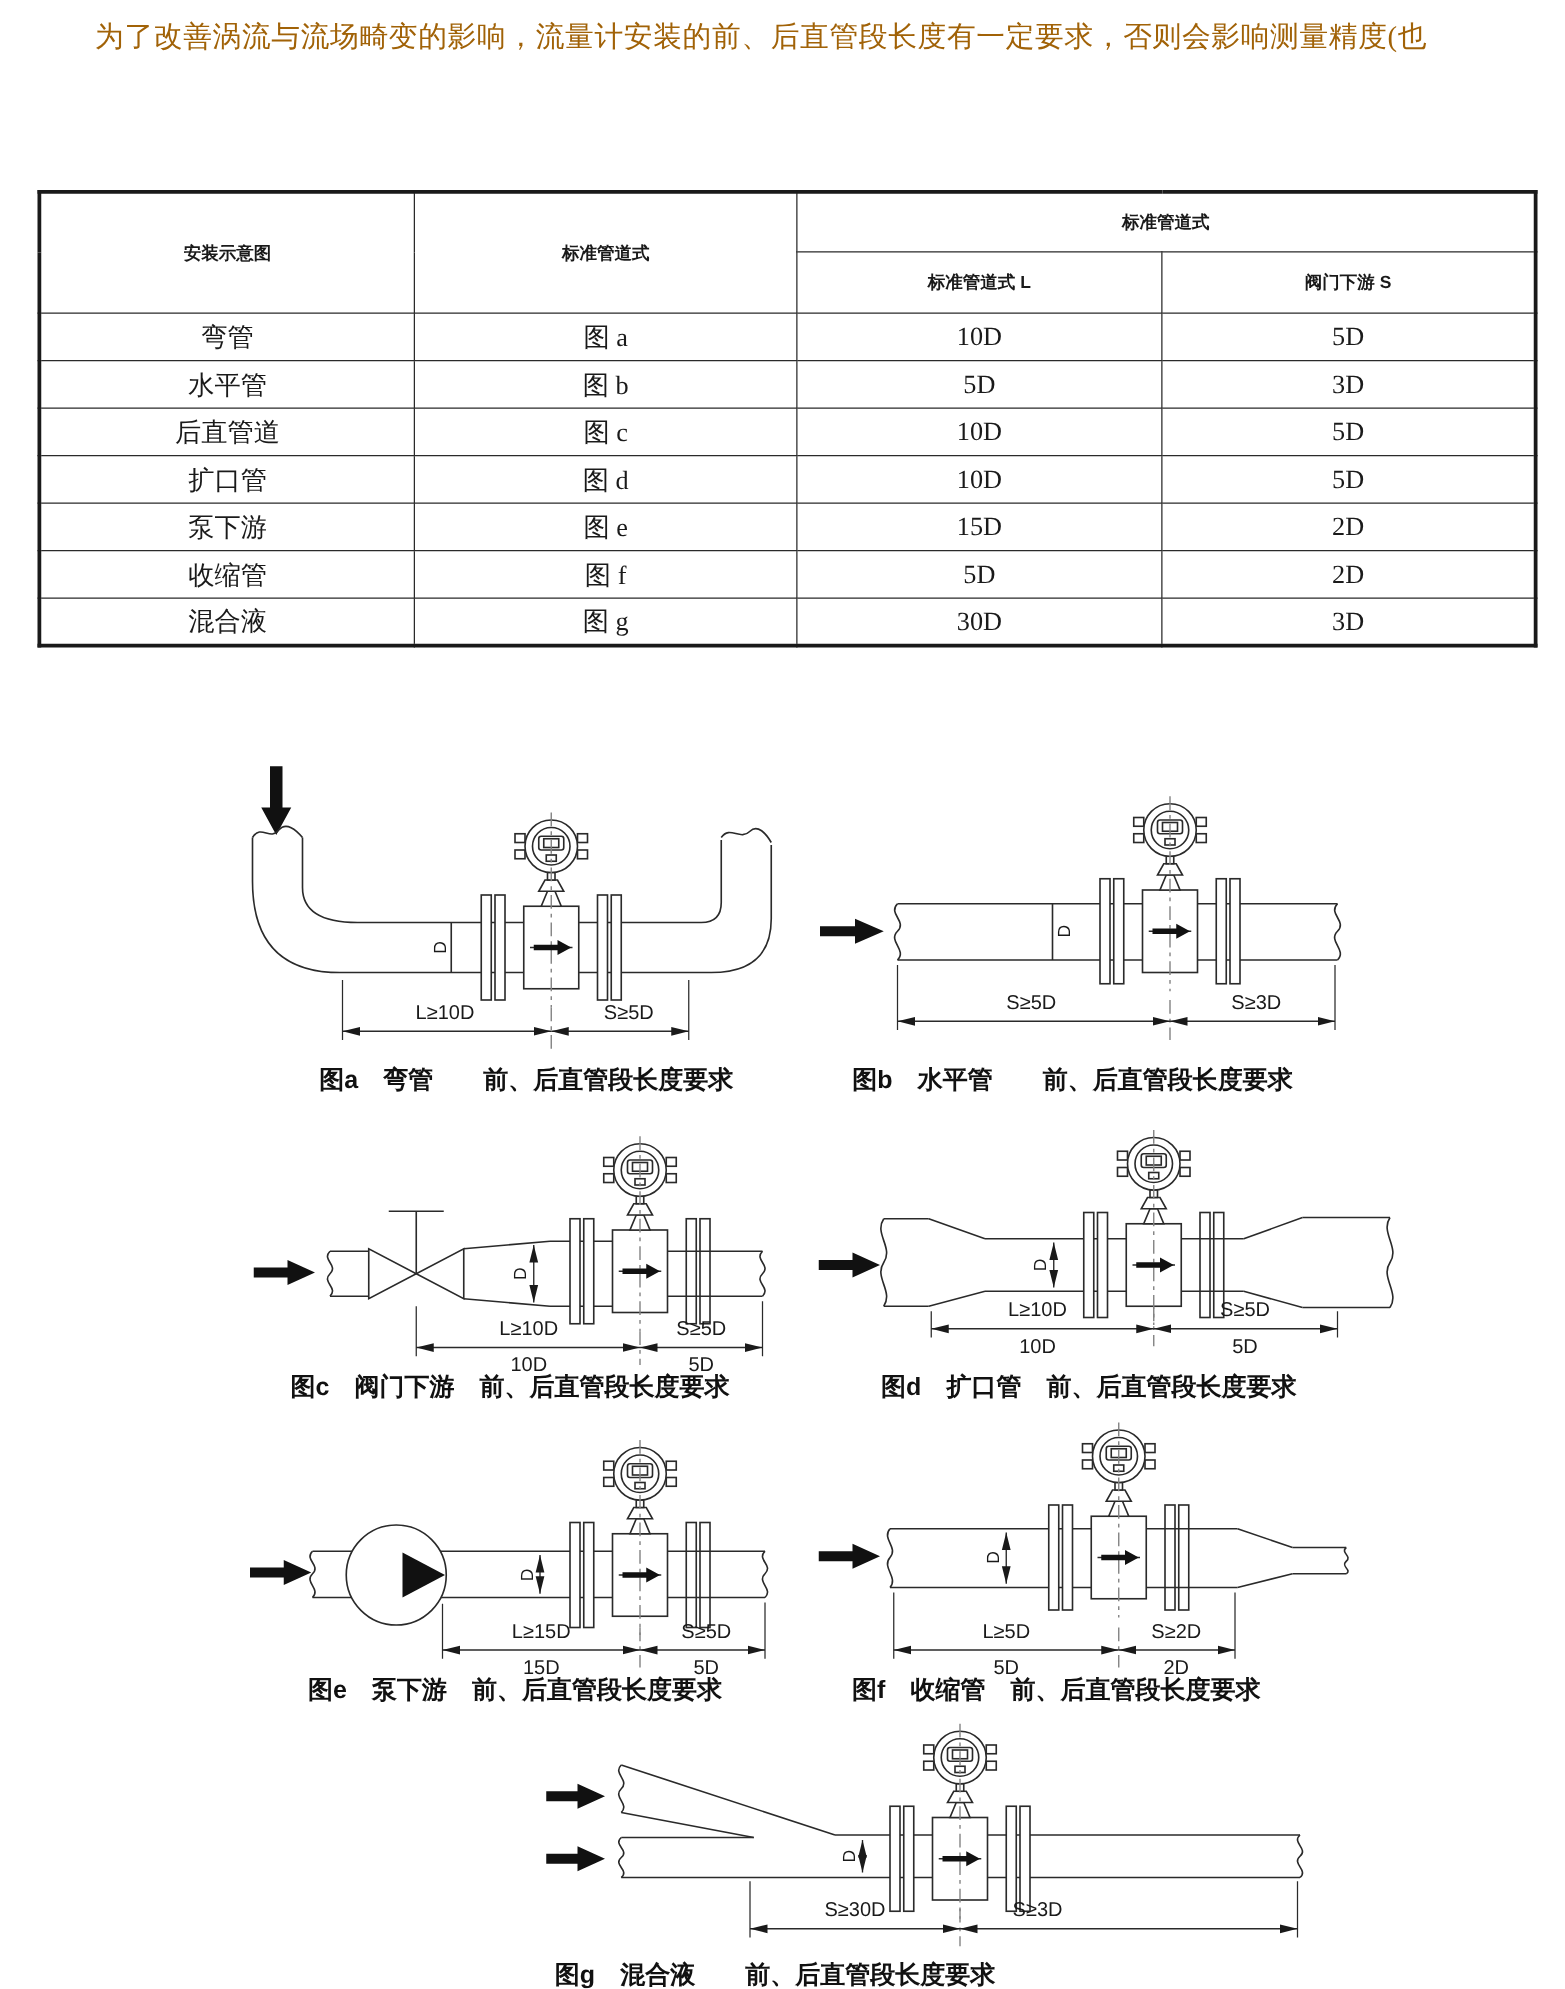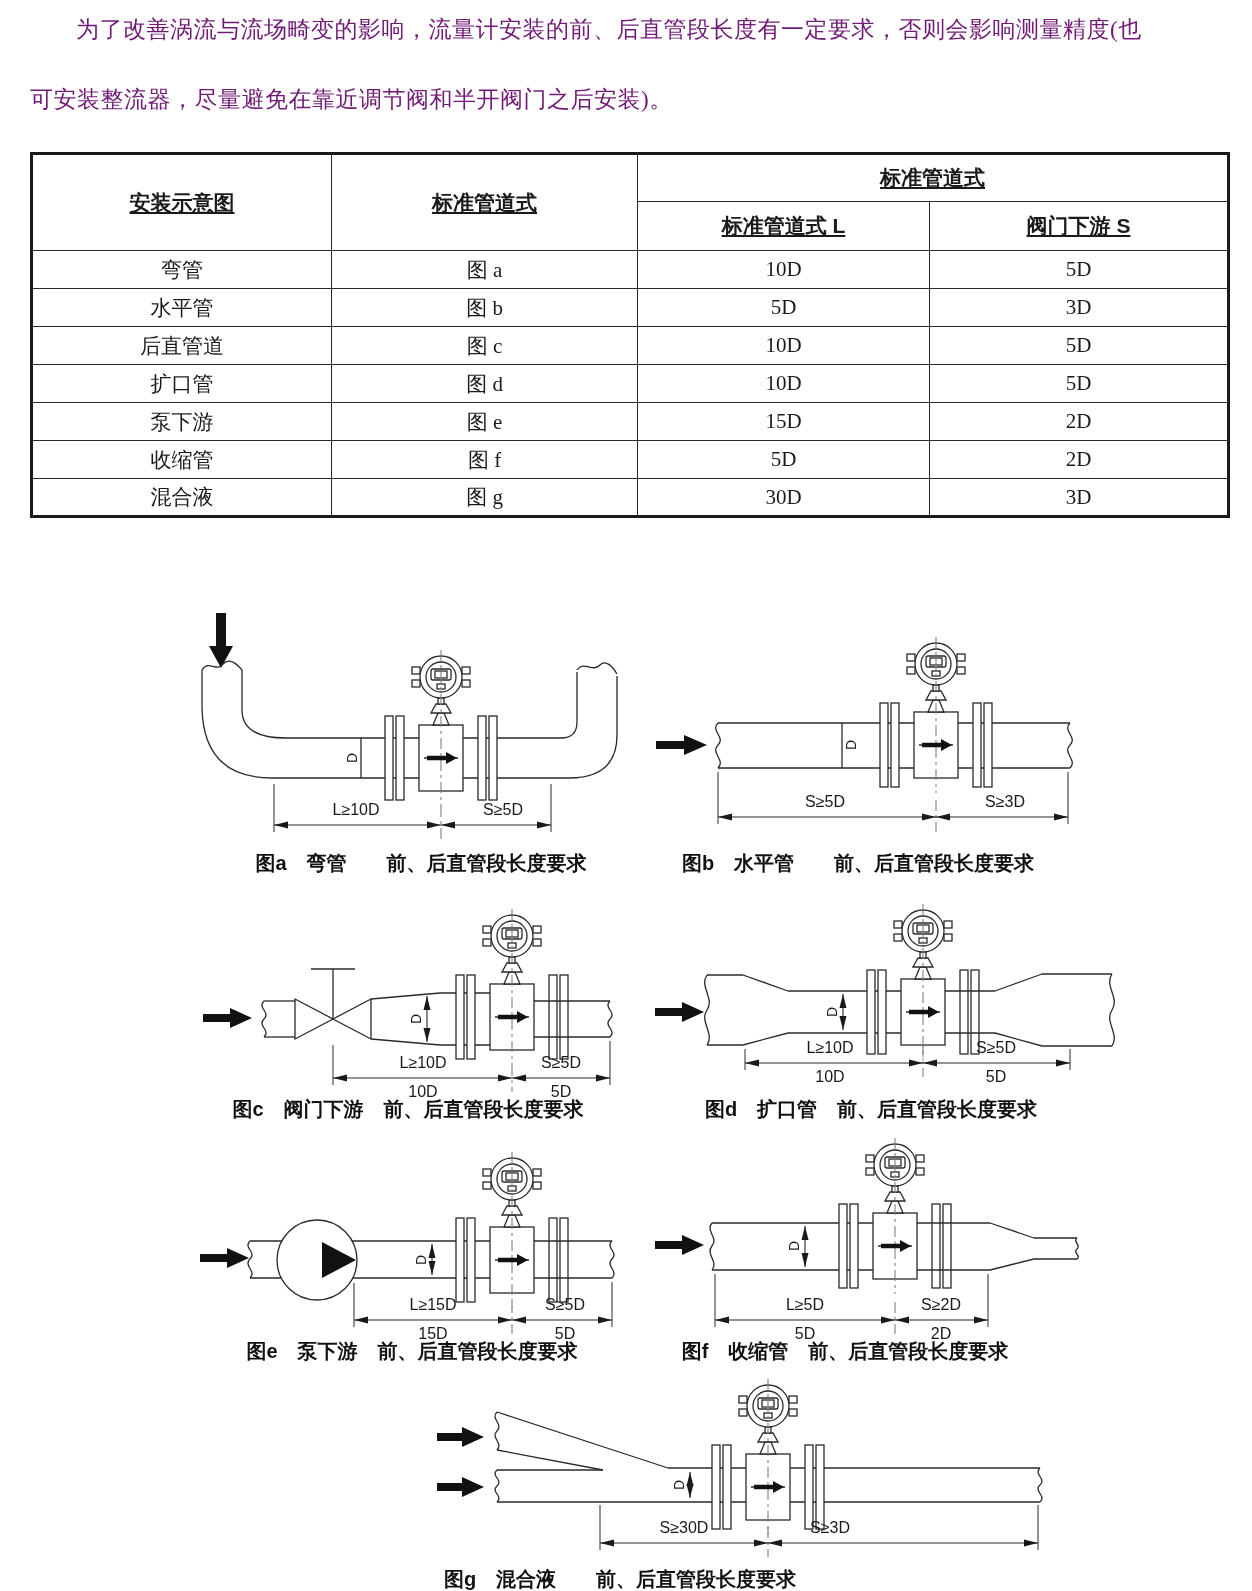--- a/index.html
+++ b/index.html
@@ -1,27 +1,27 @@
 <!DOCTYPE html>
 <html><head>
 <meta charset="utf-8">
 <style>
   html,body{margin:0;padding:0;background:#fff;}
   #page{position:relative;width:1252px;height:1591px;background:#fff;color:#1a1a1a;overflow:hidden;
         font-family:"Liberation Serif","DejaVu Serif",serif;}
-  .intro-line{position:absolute;left:30px;width:1200px;font-size:23px;letter-spacing:0.5px;color:#701a75;}
+  .intro-line{position:absolute;left:30px;width:1200px;font-size:23px;letter-spacing:0.5px;color:#a16207;}
   #intro1{top:14px;text-indent:2em;}
   #intro2{top:84px;}
 
   
   #spec-table{position:absolute;left:30px;top:152px;border-collapse:collapse;table-layout:fixed;
               width:1197px;border:3px solid #1a1a1a;}
   #spec-table td,#spec-table th{border:1px solid #2a2a2a;text-align:center;vertical-align:middle;
               padding:0;background:#fff;}
-  #spec-table th{font-family:"Liberation Sans","DejaVu Sans",sans-serif;font-weight:700;font-size:21px;text-decoration:underline;}
+  #spec-table th{font-family:"Liberation Sans","DejaVu Sans",sans-serif;font-weight:700;font-size:14px;}
   #spec-table td{font-size:21px;}
   .h-row1{height:48px;} .h-row2{height:49px;} .d-row{height:38px;}
   tr.sep-gray td{border-bottom:3px solid #9a9a9a;}
   .c1{width:300px;} .c2{width:306px;} .c3{width:292px;} .c4{width:299px;}
 
   
   #diagrams{position:absolute;left:0;top:600px;}
   .ln{stroke:#2a2a2a;stroke-width:1.3;fill:none;}
   .wh{fill:#fff;stroke:#2a2a2a;stroke-width:1.3;}
   .blk{fill:#111;stroke:none;}
@@ -33,21 +33,20 @@
   text.dlab{font-family:"Liberation Sans","DejaVu Sans",sans-serif;font-size:14px;fill:#1a1a1a;text-anchor:middle;}
   text.cap{font-family:"Liberation Sans","DejaVu Sans",sans-serif;font-size:20px;font-weight:700;
            fill:#111;text-anchor:middle;}
 </style>
 </head>
 <body>
 
 <div id="page">
 
   <div class="intro-line" id="intro1">为了改善涡流与流场畸变的影响，流量计安装的前、后直管段长度有一定要求，否则会影响测量精度(也</div>
-  <div class="intro-line" id="intro2">可安装整流器，尽量避免在靠近调节阀和半开阀门之后安装)。</div>
 
   <table id="spec-table">
     <colgroup>
         <col class="c1">
         <col class="c2">
         <col class="c3">
         <col class="c4">
       </colgroup>
     <tbody>
         <tr class="h-row1">

